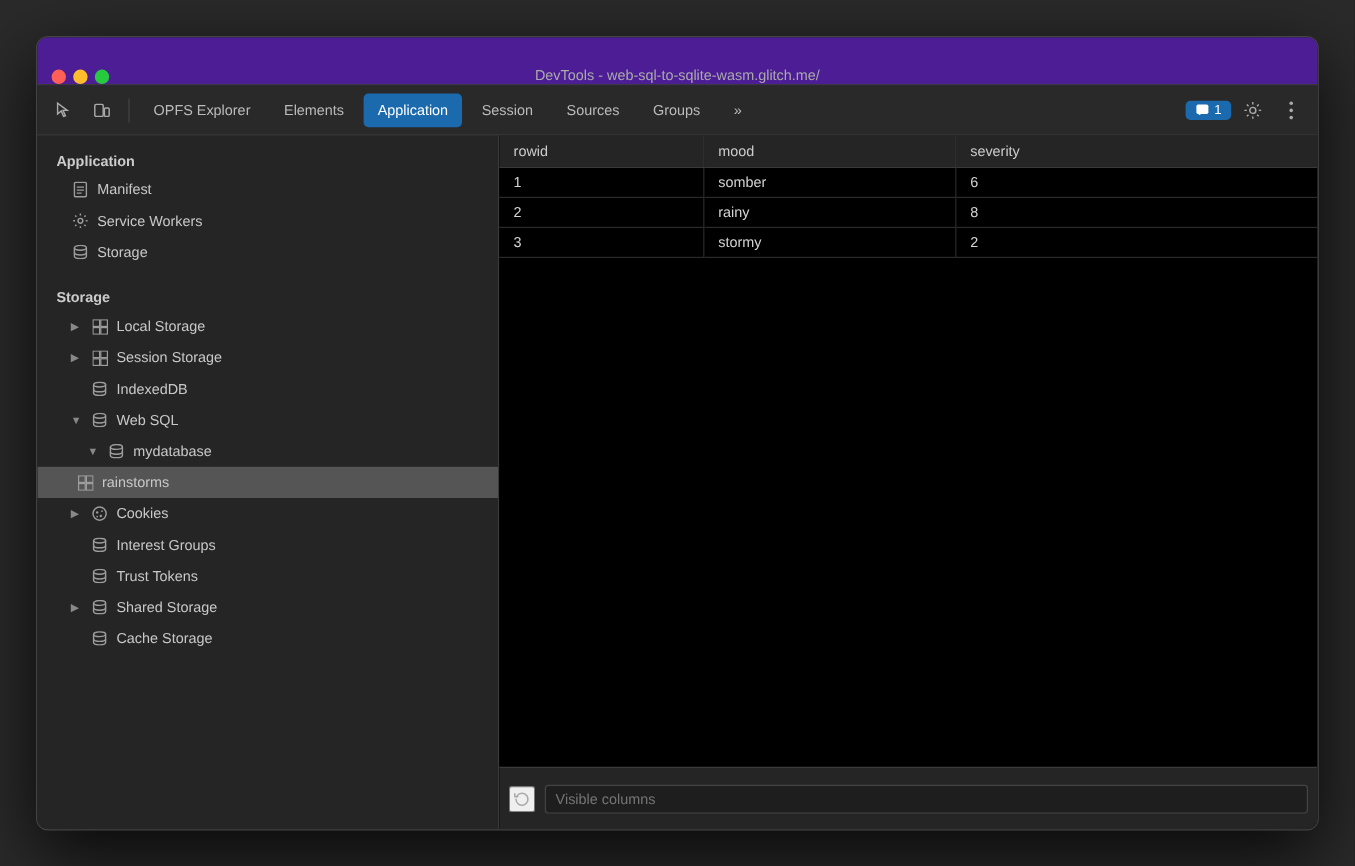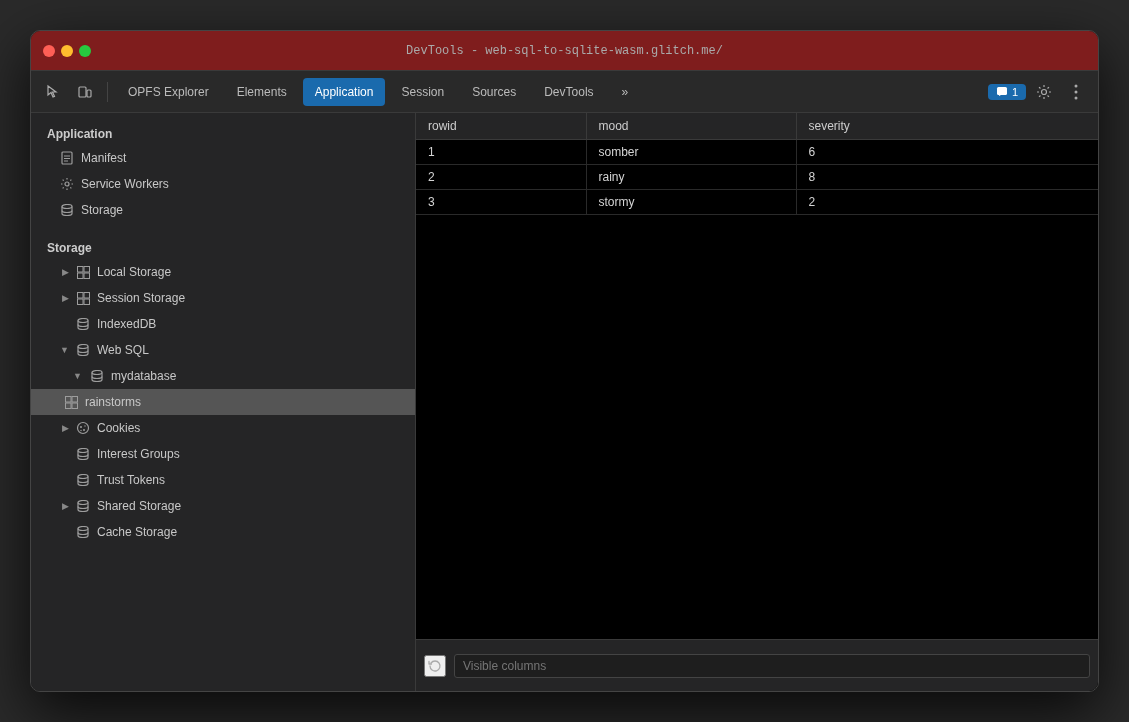--- a/index.html
+++ b/index.html
@@ -19,29 +19,28 @@
       background: #1e1e1e;
       border-radius: 10px;
       overflow: hidden;
       display: flex;
       flex-direction: column;
       box-shadow: 0 20px 60px rgba(0,0,0,0.8);
       border: 1px solid #444;
     }
     
     .title-bar {
-      background: #7f1d1d;
+      background: #4c1d95;
       height: 40px;
       display: flex;
-      align-items: center;
+      align-items: flex-end;
       padding: 0 12px;
       position: relative;
       border-bottom: 1px solid #3a3a3a;
       flex-shrink: 0;
-      font-family: Liberation Mono, monospace;
     }
     .traffic-lights {
       display: flex;
       gap: 6px;
       align-items: center;
     }
     .traffic-light {
       width: 12px;
       height: 12px;
       border-radius: 50%;
@@ -164,21 +163,21 @@
       flex-shrink: 0;
       color: #9d9d9d;
     }
     .sidebar-item .arrow {
       width: 10px;
       font-size: 9px;
       color: #888;
       flex-shrink: 0;
     }
     
-    .indent-1 { padding-left: 28px; text-align: right; }
+    .indent-1 { padding-left: 28px; }
     .indent-2 { padding-left: 42px; }
     .indent-3 { }
     
     .main-panel {
       flex: 1;
       display: flex;
       flex-direction: column;
       background: #000000;
       overflow: hidden;
     }
@@ -288,21 +287,21 @@
     <button class="toolbar-tab active">
       <span>Application</span>
     </button>
     <button class="toolbar-tab">
       <span>Session</span>
     </button>
     <button class="toolbar-tab">
       <span>Sources</span>
     </button>
     <button class="toolbar-tab">
-      <span>DevTools</span>
+      <span>Groups</span>
     </button>
     <button class="toolbar-tab">
       <span>»</span>
     </button>
 
     <div class="toolbar-spacer"></div>
 
     <div class="toolbar-right">
       <div class="notification-badge">
         <svg width="12" height="12" viewBox="0 0 12 12" fill="white">

